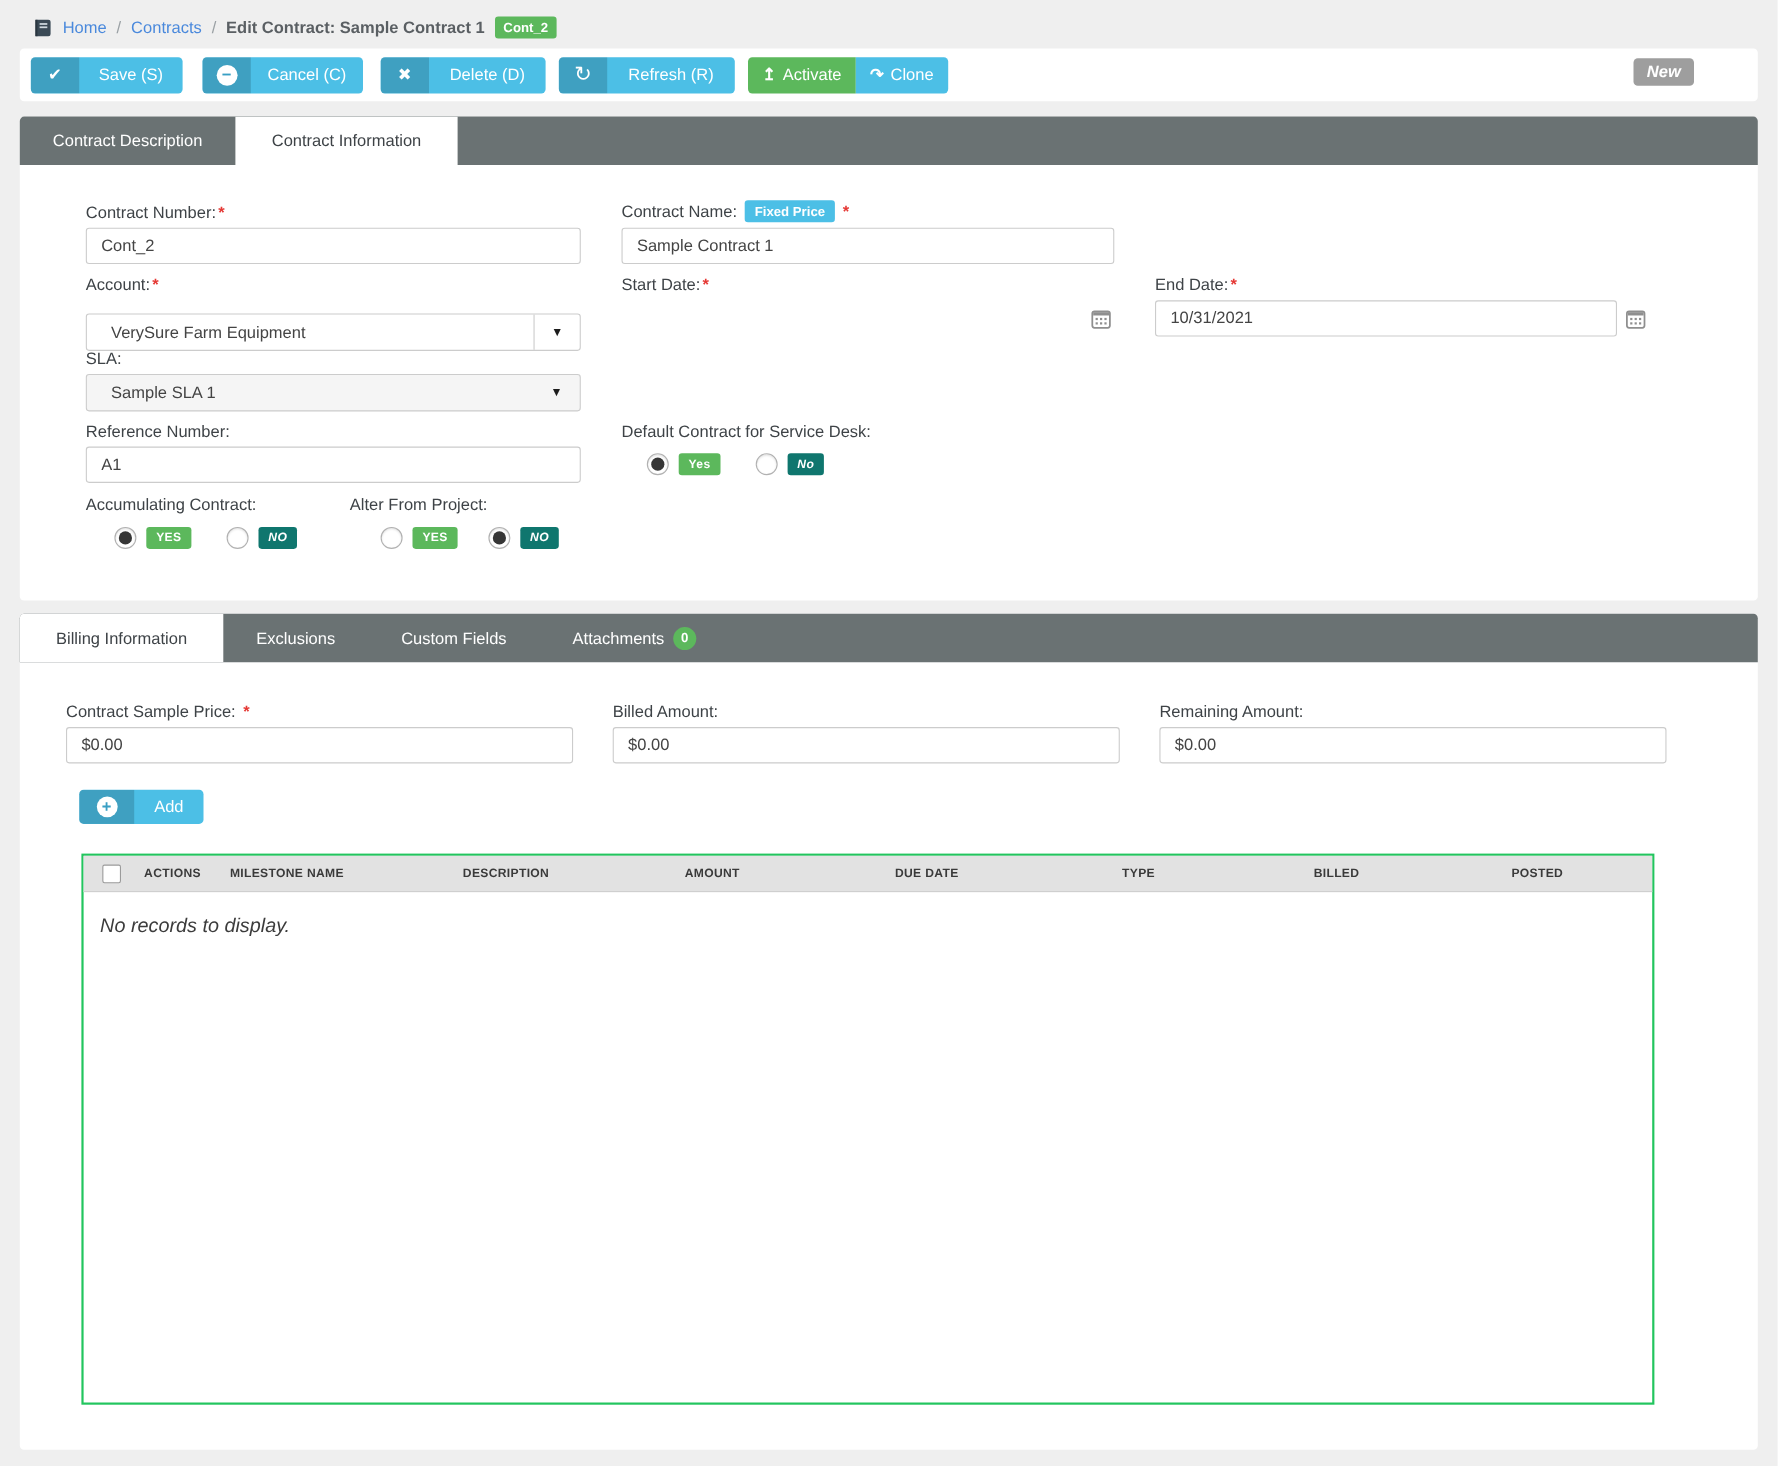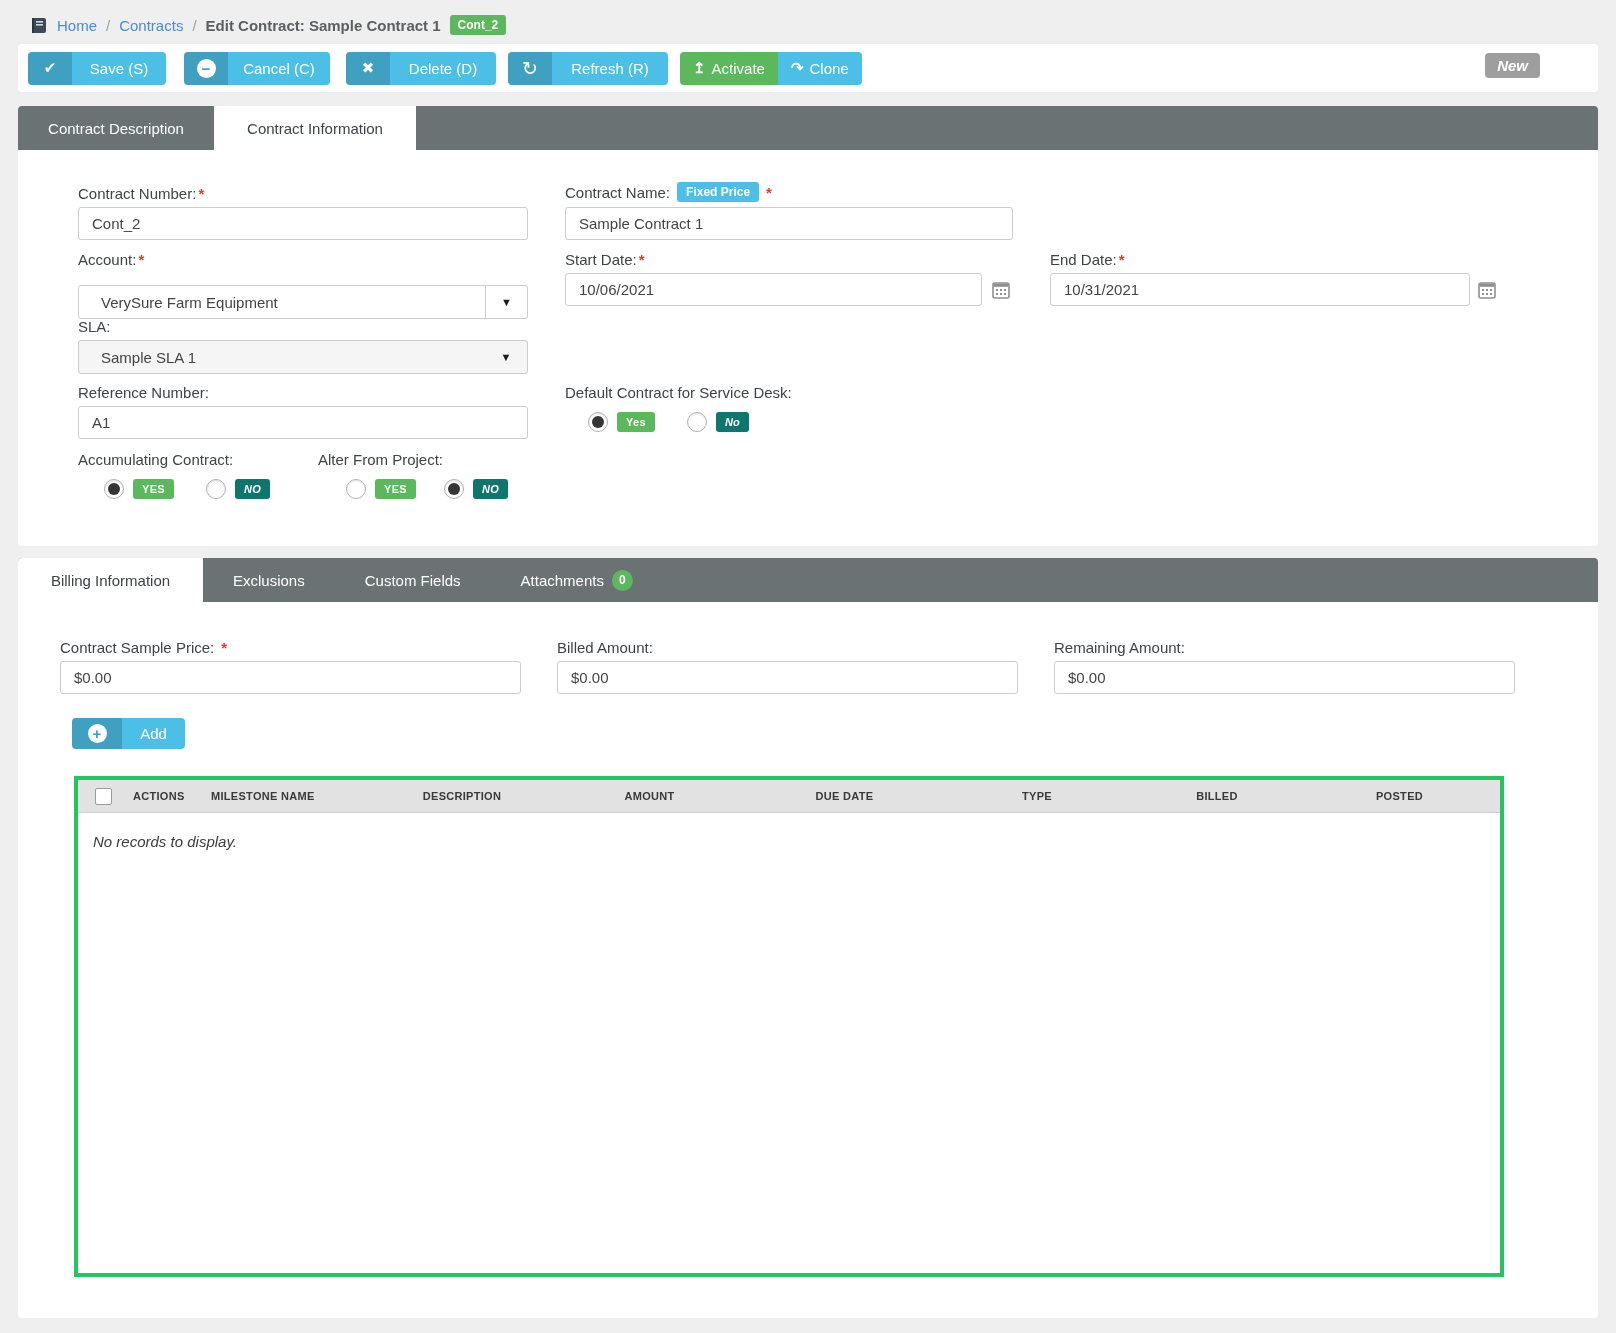--- a/index.html
+++ b/index.html
@@ -57,26 +57,26 @@
   .radio-row { position:absolute; display:flex; align-items:flex-end; }
   .radio { width:20px; height:20px; border-radius:50%; border:1px solid #b1b1b1; background:#fff; position:relative; cursor:pointer; box-shadow:inset 0 1px 2px rgba(0,0,0,0.12); flex:none; }
   .radio.checked::after { content:""; position:absolute; left:3px; top:3px; right:3px; bottom:3px; border-radius:50%; background:#363636; }
   .pill { font-size:11px; font-weight:bold; color:#fff; padding:4px 9px; border-radius:3px; margin-left:9px; cursor:pointer; letter-spacing:0.3px; }
   .pill.green { background:#5cb85c; }
   .pill.orange { background:#0f766e;font-style:italic; }
   .radio-gap { width:32px; flex:none; }
 
   
   .btn-add { position:absolute; left:54px; top:160px; width:113px; height:31px; }
-  .milestone-table { position:absolute; left:56px; top:218px; width:1430px; height:501px; border:4px solid #22c55e; background:#fff; }
+  .milestone-table { position:absolute; left:56px; top:218px; width:1430px; height:501px; border:2px solid #22c55e; background:#fff; }
   .tbl-head { display:flex; align-items:center; height:33px; background:#e2e2e2; border-bottom:1px solid #cfcfcf; font-size:11px; font-weight:bold; color:#3a3a3a; letter-spacing:0.3px; }
   .th { padding:0 4px; white-space:nowrap; }
   .th.c { text-align:center; }
   .checkbox { width:17px; height:17px; border:1px solid #9b9b9b; border-radius:2px; background:#fff; margin-left:17px; cursor:pointer; flex:none; }
-  .empty-msg { font-style:italic; font-size:15px; color:#3c3c3c; padding:20px 0 0 15px; }
+  .empty-msg { font-style:italic; font-size:18px; color:#3c3c3c; padding:20px 0 0 15px; }
 
   svg { display:block; }
 </style>
 </head>
 <body>
 
 <div class="breadcrumb">
   <span class="book-icon">
     <svg width="18" height="17" viewBox="0 0 18 17">
       <path d="M3 1h11a2 2 0 0 1 2 2v11a2 2 0 0 1-2 2H3z" fill="#3b4a56"></path>
@@ -154,21 +154,20 @@
   </div>
   <div class="select" style="left:60px; top:167px; width:450px;margin-top:12px;">
     <span class="txt">VerySure Farm Equipment</span>
     <span class="arr sep">▼</span>
   </div>
 
   <div class="lbl" style="left:547px; top:145px;">
     <span>Start Date:</span>
       <span class="req" style="margin-left:-5px;">*</span>
   </div>
-  <input class="input" style="left: 547px; top: 167px; width: 417px;" value="10/06/2021">
   <span class="cal-icon" style="left:972px; top:173px;">
     <svg width="22" height="22" viewBox="0 0 22 22">
       <rect x="3" y="4" width="16" height="15" rx="2" fill="#fff" stroke="#8f8f8f" stroke-width="1.6"></rect>
       <rect x="3.8" y="4.8" width="14.4" height="3" fill="#8f8f8f"></rect>
       <g fill="#8f8f8f">
         <rect x="6" y="10" width="2" height="2"></rect>
           <rect x="10" y="10" width="2" height="2"></rect>
           <rect x="14" y="10" width="2" height="2"></rect>
         <rect x="6" y="14" width="2" height="2"></rect>
           <rect x="10" y="14" width="2" height="2"></rect>

